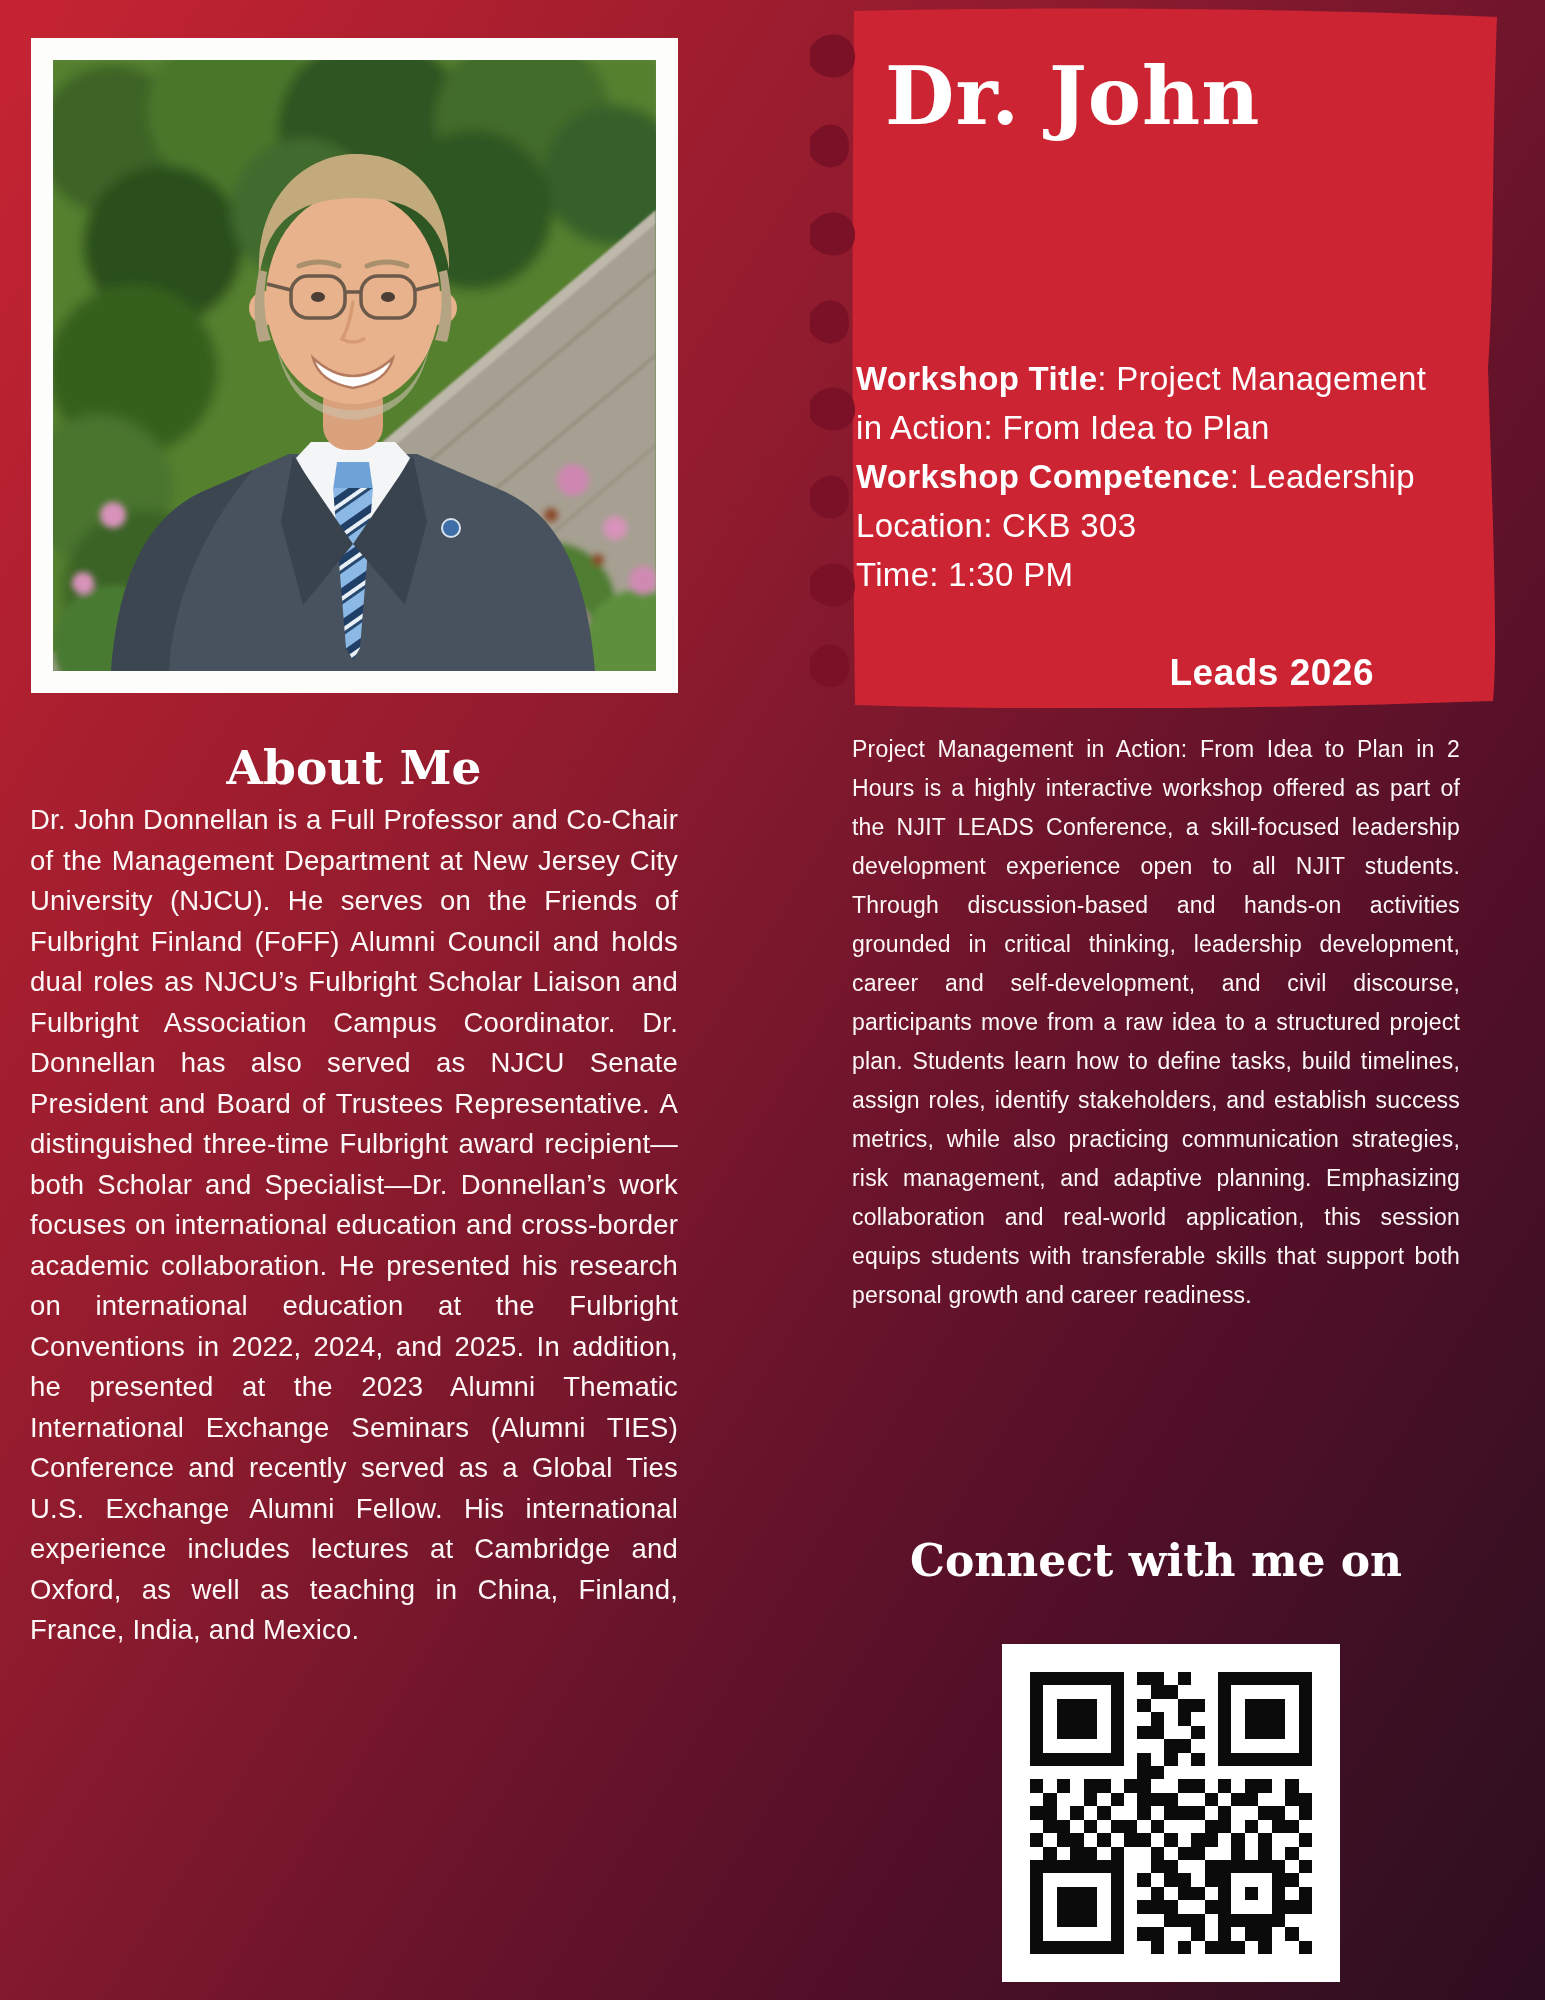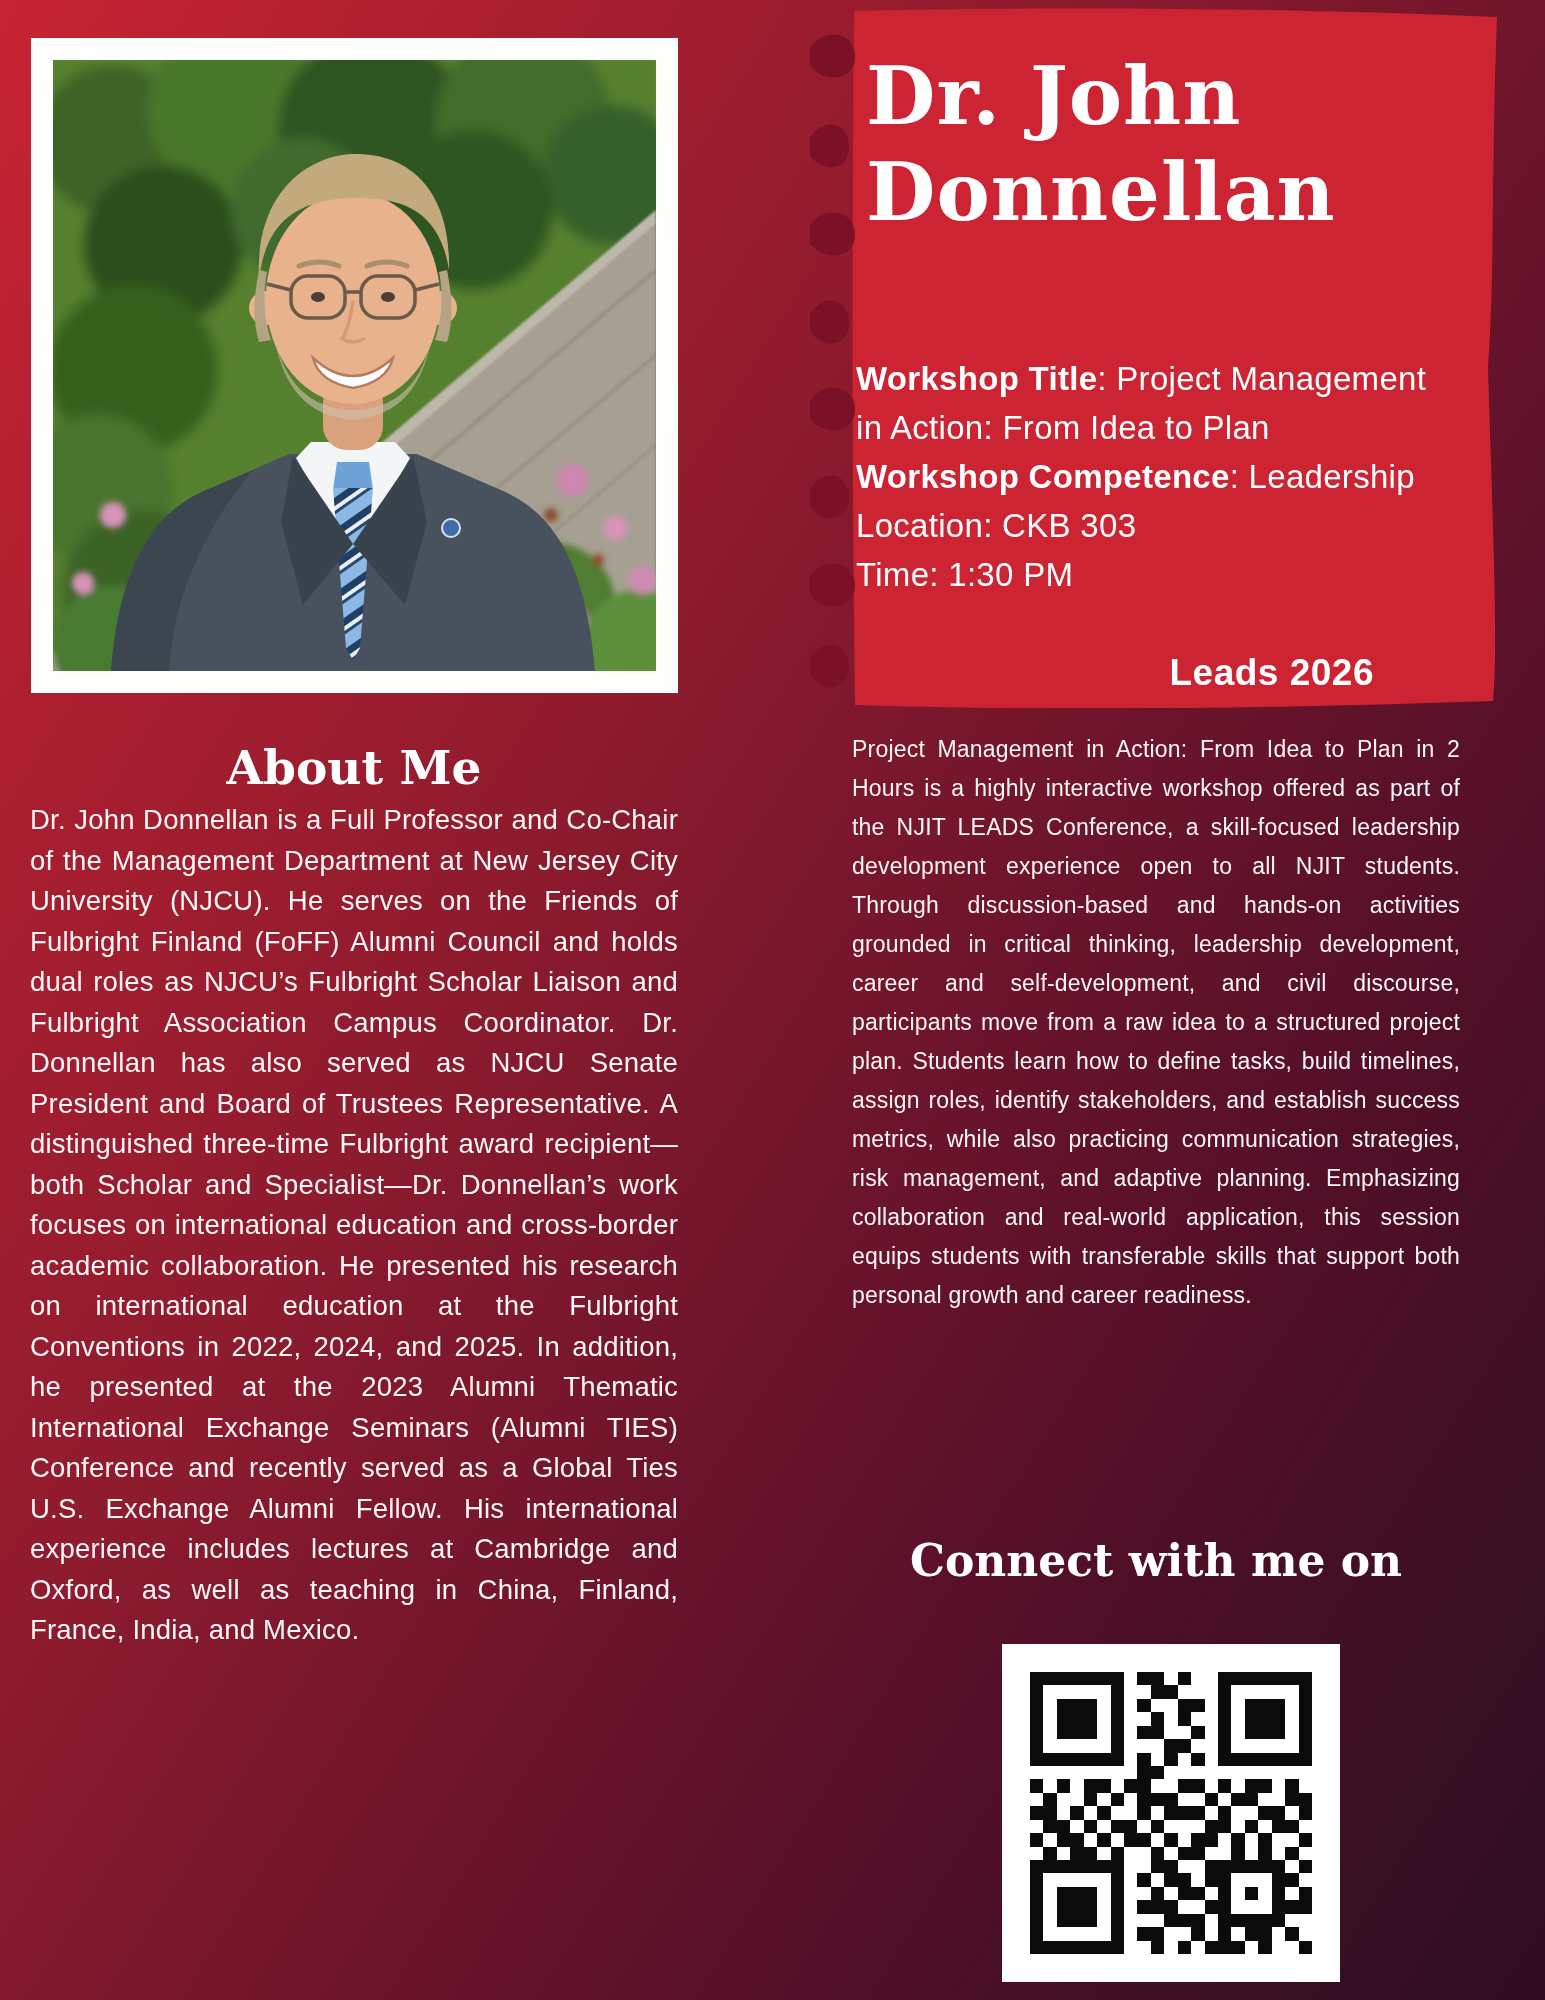--- a/index.html
+++ b/index.html
@@ -23,21 +23,21 @@
   
   .card{position:absolute;left:808px;top:8px;width:692px;height:700px;}
   .card-bg{position:absolute;inset:0;width:100%;height:100%;}
   .card-content{position:absolute;inset:0;}
   .speaker-name{
     position:absolute;left:58px;top:40px;margin:0;
     font-family:"DejaVu Serif","Liberation Serif",serif;
     font-weight:bold;font-size:80px;line-height:96px;color:#fff;
     letter-spacing:1px;
   }
-  .speaker-name span{display:block;}
+  .speaker-name span{display:block;margin-left:19px;}
   .card-info{
     position:absolute;left:48px;top:326px;width:592px;
     font-size:33px;line-height:49px;letter-spacing:.3px;color:#fff;margin-top:20px;
   }
   .card-info p{margin:0;}
   .card-info strong{font-weight:700;}
   .leads-badge{
     position:absolute;right:126px;bottom:14px;
     font-size:37px;font-weight:700;letter-spacing:.5px;color:#fff;
   }
@@ -185,21 +185,20 @@
           <path d="M2 306 C 16 284, 41 290, 41 315 C 41 339, 14 342, 2 323 Z" fill="#7a1126"></path>
           <path d="M2 393 C 16 371, 47 377, 47 402 C 47 426, 14 429, 2 410 Z" fill="#7a1126"></path>
           <path d="M2 481 C 16 459, 41 465, 41 490 C 41 514, 14 517, 2 498 Z" fill="#7a1126"></path>
           <path d="M2 569 C 16 547, 47 553, 47 578 C 47 602, 14 605, 2 586 Z" fill="#7a1126"></path>
           <path d="M2 650 C 16 628, 41 634, 41 659 C 41 683, 14 686, 2 667 Z" fill="#7a1126"></path>
         </g>
     </svg>
     <div class="card-content">
       <h1 class="speaker-name">
         <span>Dr. John</span>
-        <span>Donnellan</span>
       </h1>
       <div class="card-info">
         <p><strong>Workshop Title</strong><span>: Project Management in Action: From Idea to Plan</span></p>
         <p><strong>Workshop Competence</strong><span>: Leadership</span></p>
         <p><strong></strong><span>Location: CKB 303</span></p>
         <p><strong></strong><span>Time: 1:30 PM</span></p>
       </div>
       <div class="leads-badge">Leads 2026</div>
     </div>
   </div>

